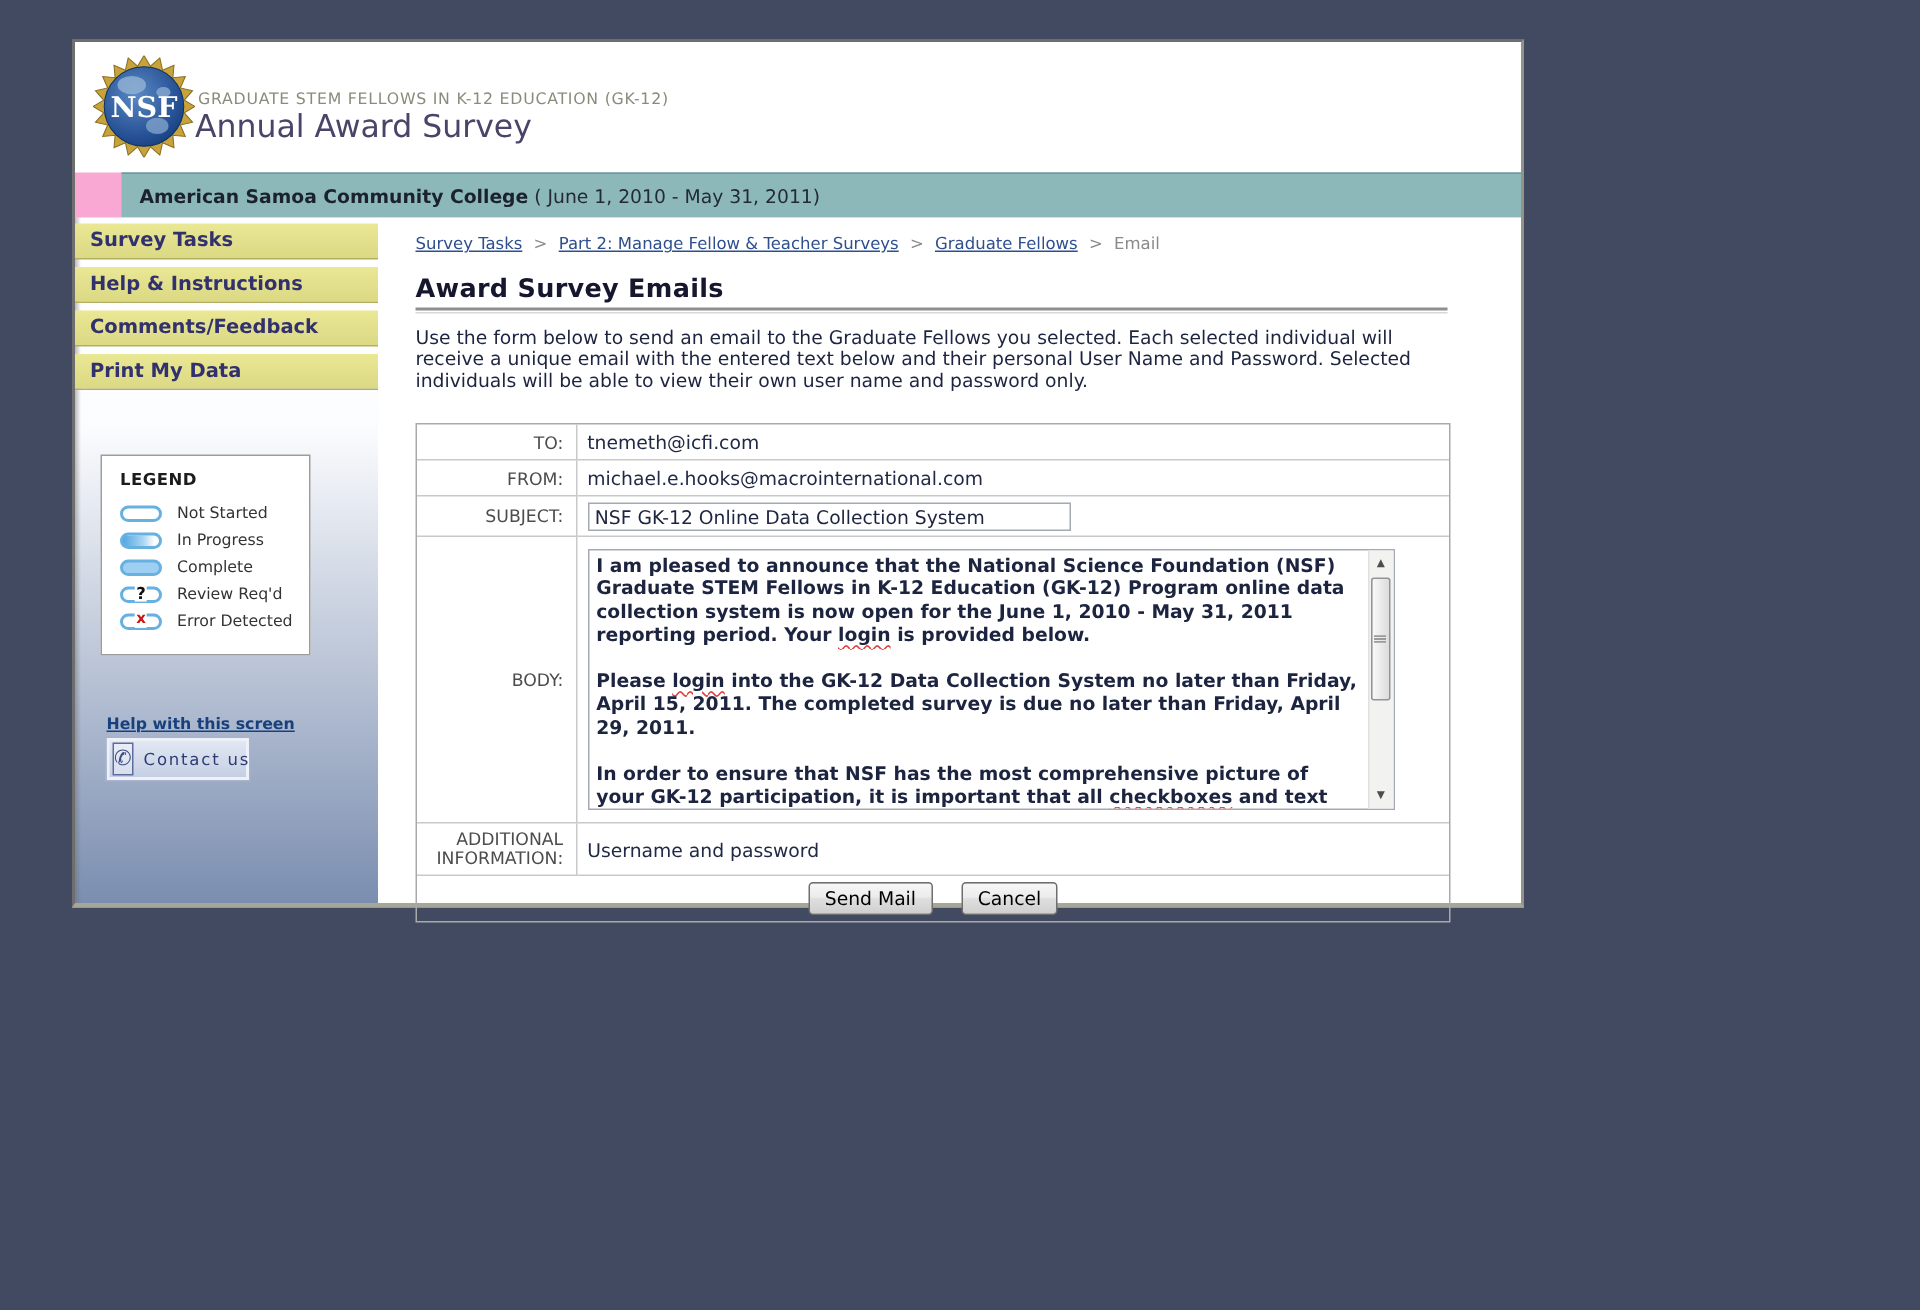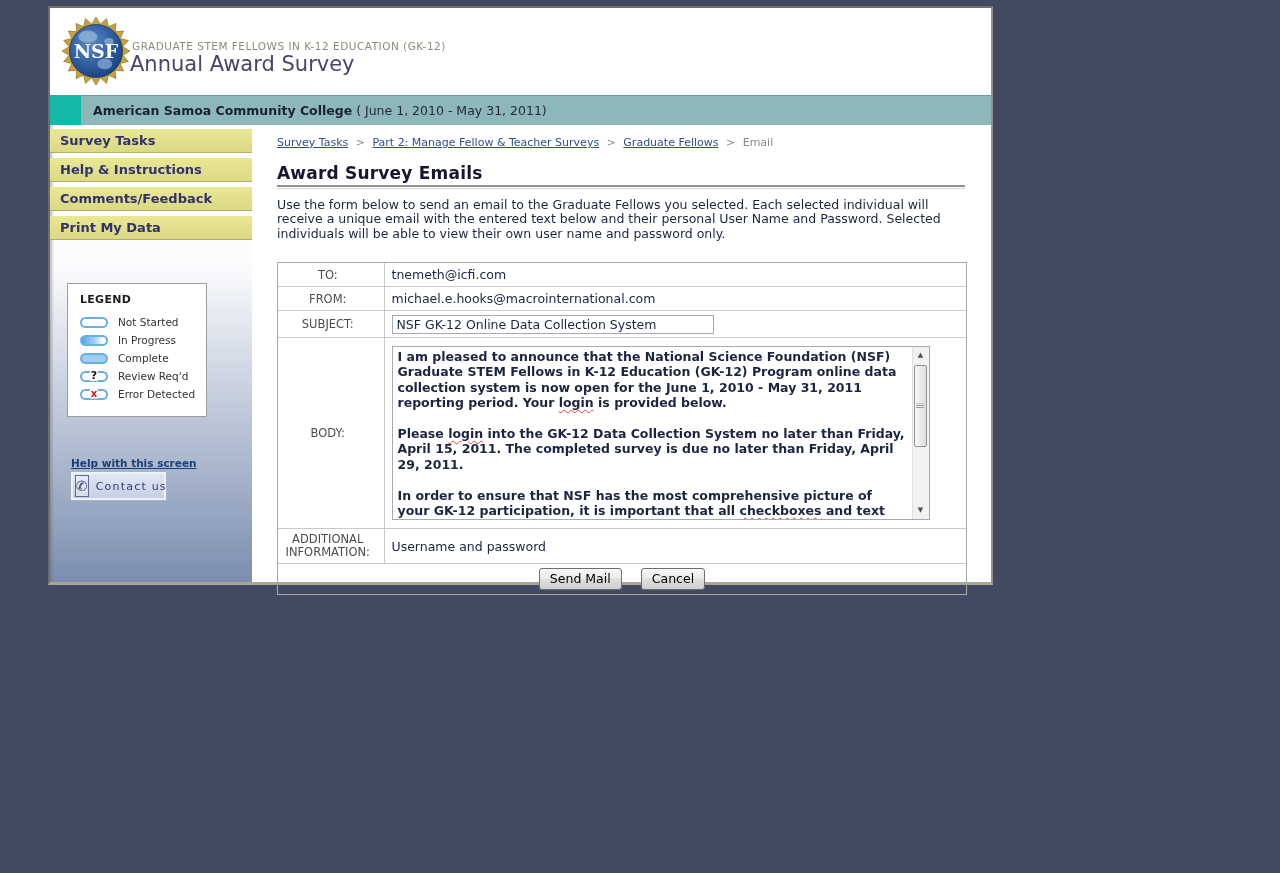--- a/index.html
+++ b/index.html
@@ -2,24 +2,25 @@
 <html><head>
 <meta charset="utf-8">
 <style>
   html,body{margin:0;padding:0;}
   body{
     width:1280px;height:873px;position:relative;overflow:hidden;
     background:#424a61;
     font-family:"DejaVu Sans","Liberation Sans",sans-serif;
   }
   .window{
-    position:absolute;left:48px;top:6px;width:941px;height:574px;
-    background:#14b8a6;
+    position:absolute;left:48px;top:26px;width:941px;height:574px;
+    background:#f9a8d4;
     border:2px solid #6e6e6e;border-right-color:#93938a;
     border-bottom:3px solid #a7a799;
+    padding-left:23px;
   }
   
   .header{position:absolute;top:0;left:0;right:0;height:87px;background:#fff;}
   .logo{position:absolute;left:12px;top:9px;width:68px;height:68px;}
   .program{position:absolute;left:82px;top:32px;font-size:10.5px;color:#8b8b7c;letter-spacing:.5px;white-space:nowrap;}
   .app-title{position:absolute;left:80px;top:44px;font-size:21px;color:#4a4468;white-space:nowrap;}
   
   .tealbar{position:absolute;top:87px;left:0;right:0;height:30px;background:#8cb8b9;border-top:1px solid #679c9d;box-sizing:border-box;margin-left:31px;}
   .award{position:absolute;left:12px;top:7px;font-size:12.5px;color:#23293a;white-space:nowrap;}
   .award .awardee{font-weight:bold;color:#1b2130;}
@@ -70,21 +71,21 @@
   .crumb-sep{color:#8a8a8a;margin:0 4px;}
   .crumb-current{color:#8a8a8a;}
   .page-title{position:absolute;left:25px;top:38px;font-size:17px;font-weight:bold;color:#16162e;letter-spacing:.2px;white-space:nowrap;}
   .title-rule{position:absolute;left:25px;top:60px;width:688px;height:1px;border-top:2px solid #8f8f8f;border-bottom:1px solid #d8d8d8;}
   .intro{position:absolute;left:25px;top:73px;width:668px;font-size:12.5px;line-height:14.4px;color:#1d2440;}
   
   .table-wrap{position:absolute;left:25px;top:137px;width:688px;border:1px solid #a9a9a9;}
   table.mail{border-collapse:collapse;width:100%;}
   table.mail td{border-bottom:1px solid #c9c9c9;vertical-align:middle;}
   table.mail tr:last-child td{border-bottom:none;}
-  td.lbl{width:106px;box-sizing:border-box;text-align:center;padding:2px 8px 2px 2px;
+  td.lbl{width:106px;box-sizing:border-box;text-align:right;padding:2px 8px 2px 2px;
     font-size:11.5px;color:#4c4c4c;border-right:1px solid #c9c9c9;}
   td.val{font-size:12.5px;color:#202945;padding:2px 7px;}
   tr.r-to td,tr.r-from td{height:19px;}
   tr.r-subj td{height:22px;}
   tr.r-addl td{height:30px;}
   tr.r-addl td.lbl{line-height:13px;padding-top:3px;padding-bottom:3px;}
   .subject-input{width:322px;height:19px;box-sizing:border-box;border:1px solid #a3aab4;
     font-family:inherit;font-size:12.5px;color:#1c2440;padding:1px 4px;background:#fff;}
   
   .fake-ta{position:relative;width:538px;height:174px;box-sizing:border-box;border:1px solid #a3aab4;background:#fff;margin:6px 0;font-weight:bold;}

